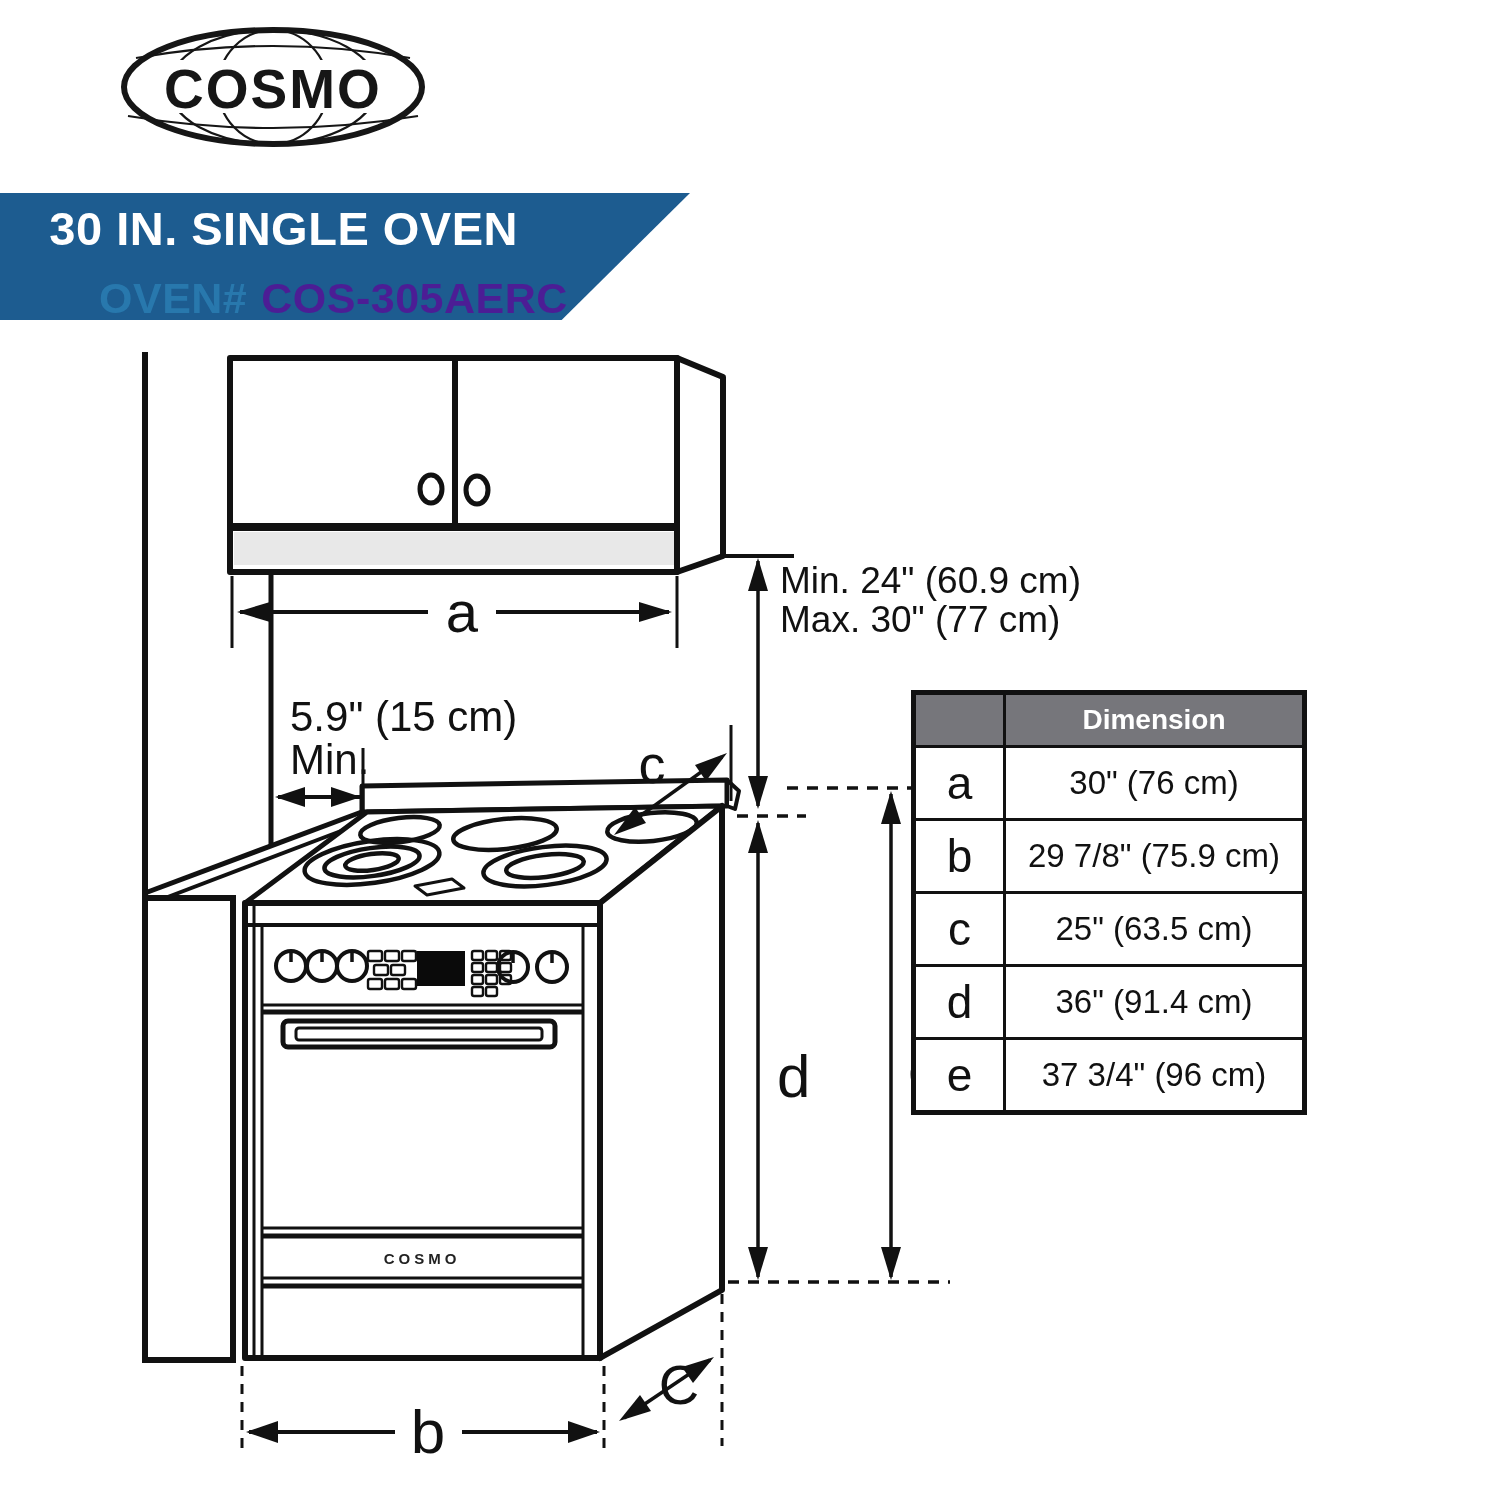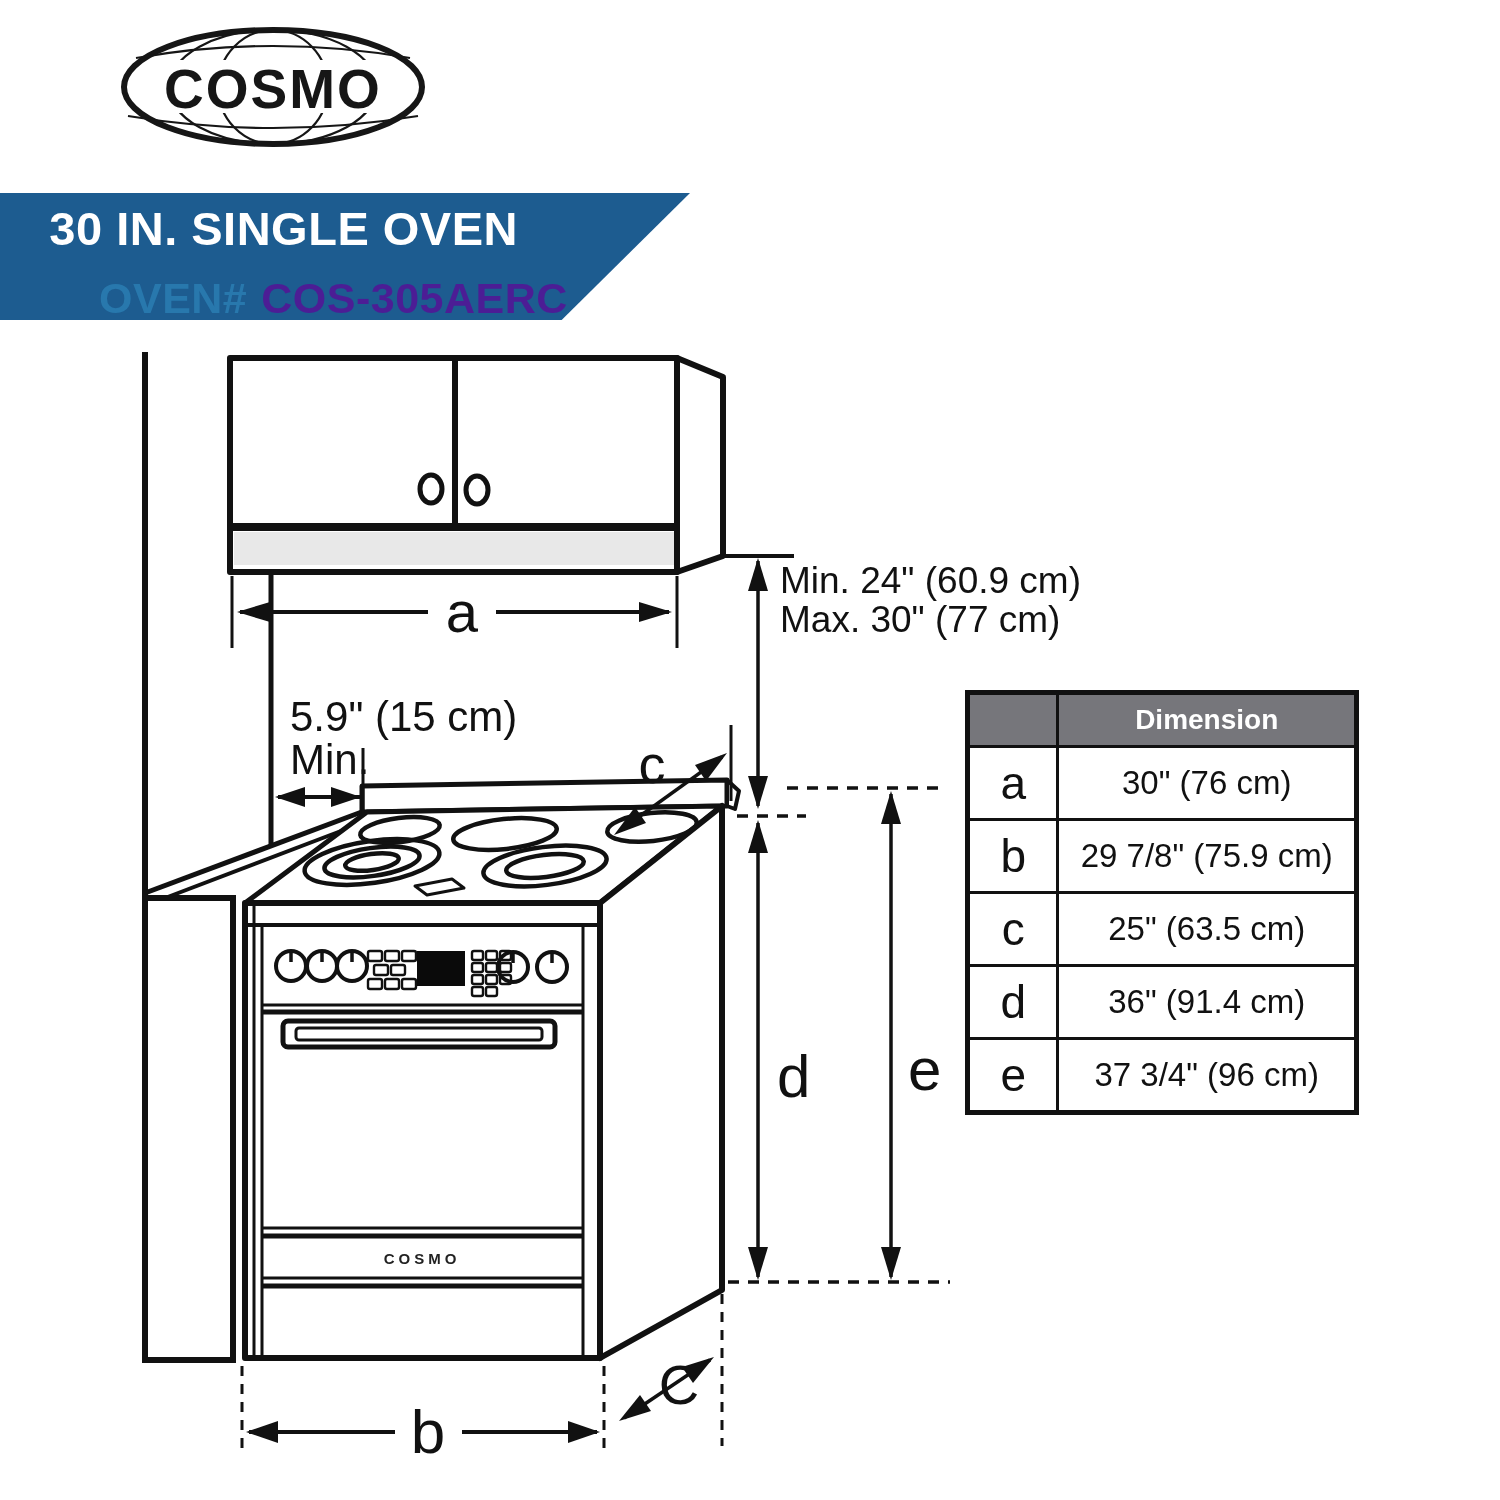--- a/index.html
+++ b/index.html
@@ -24,21 +24,21 @@
   .model-line {
     position:absolute; left:99px; top:274px; font-size:43px; font-weight:bold;
     letter-spacing:0.5px; white-space:nowrap;
   }
   .model-label  { color:#2878ad; }
   .model-number { color:#4c1d95; margin-left:14px; }
   
   #diagram-svg { position:absolute; left:0; top:0; }
   
   .dim-table {
-    position:absolute; left:965px; top:690px;
+    position:absolute; left:911px; top:690px;
     border-collapse:collapse; table-layout:fixed; background:#ffffff;
   }
   .dim-table td, .dim-table th { border:3px solid #111111; padding:0; text-align:center; }
   .dim-table { border:5px solid #111111; }
   .dim-table .hdr-row th { height:50px; background:#76767b; }
   .dim-table .hdr-key { width:87px; }
   .dim-table .hdr-val { width:296px; color:#ffffff; font-size:28px; font-weight:bold; }
   .dim-table .data-row td { height:70px; background:#ffffff; }
   .dim-table .key-cell { font-size:46px; color:#111111; font-weight:400; }
   .dim-table .val-cell { font-size:33px; color:#111111; }

